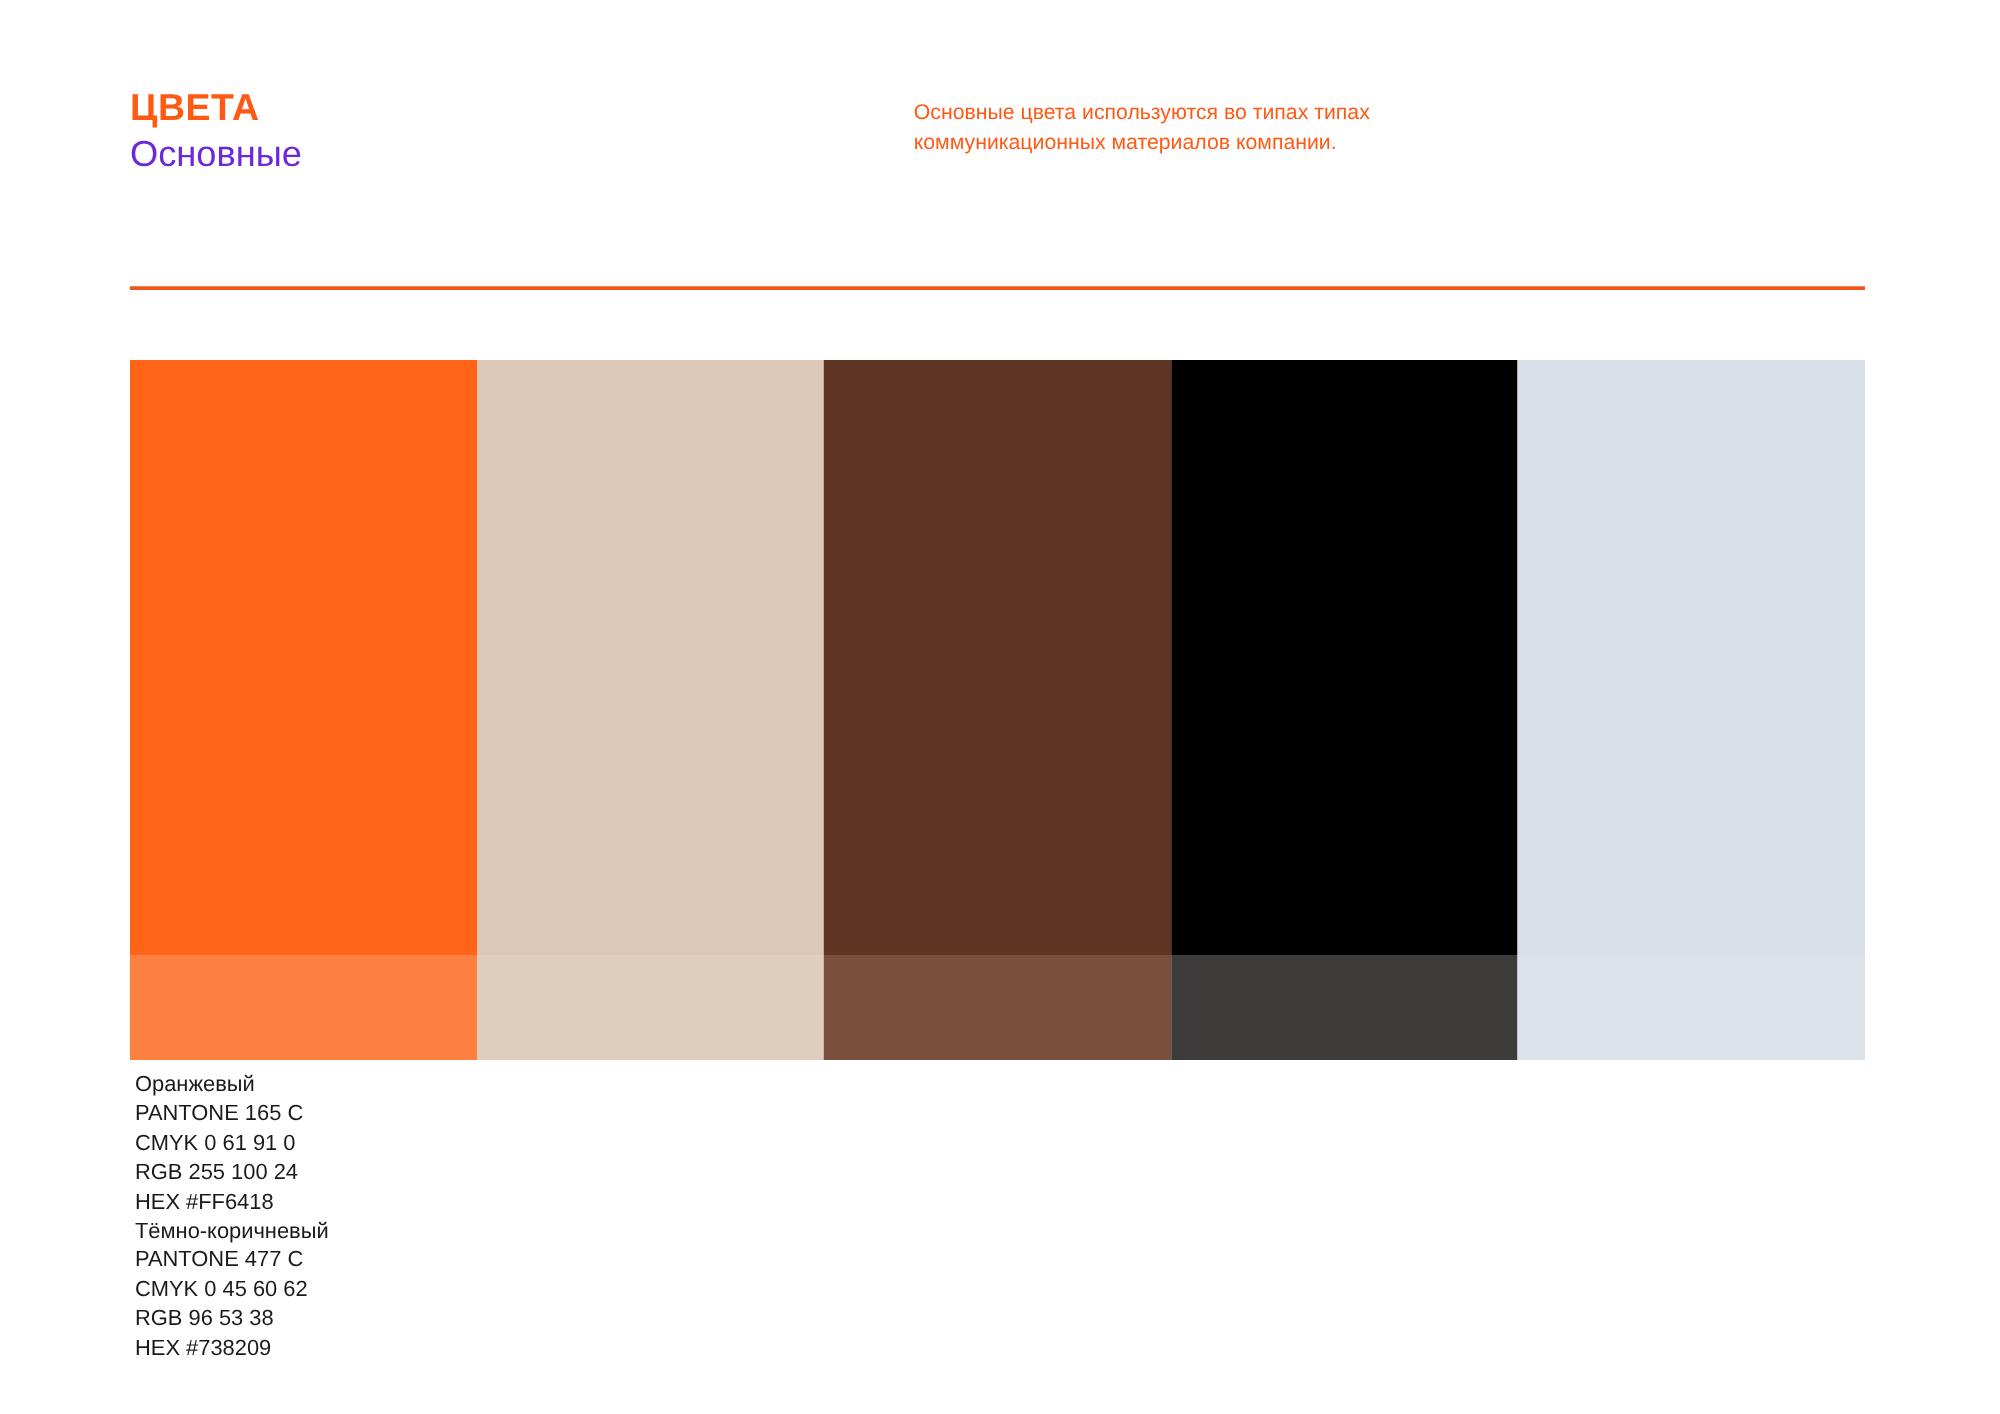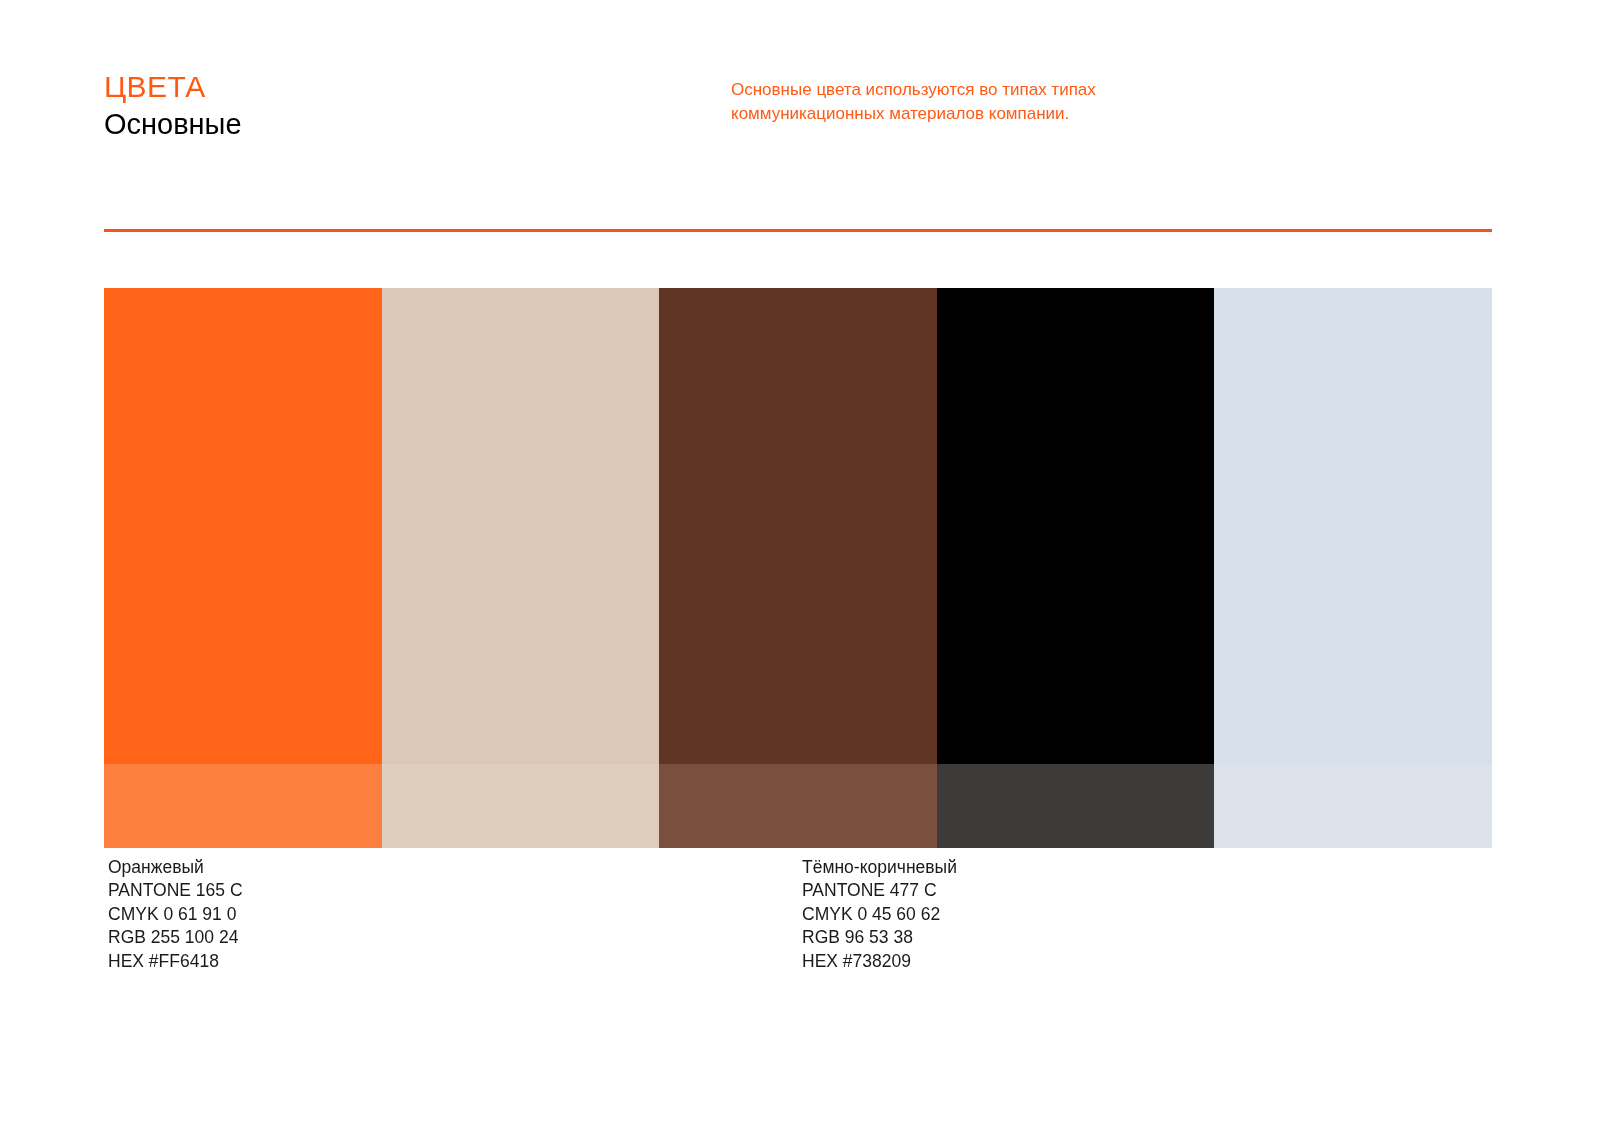--- a/index.html
+++ b/index.html
@@ -34,21 +34,21 @@
   .title-block {
     position: absolute;
     left: 0;
     top: 0;
     line-height: 1.0;
   }
 
   .title-main {
     display: block;
     font-size: 30px;
-    font-weight: normal;
+    font-weight: bold;
     letter-spacing: 0.4px;
     color: #ff5a14;
     line-height: 34px;
   }
 
   .title-sub {
     display: block;
     font-size: 29px;
     font-weight: normal;
     color: #ff5a14;
@@ -106,21 +106,21 @@
     width: 100%;
   }
 
   
   .captions {
     position: absolute;
     left: 104px;
     top: 856px;
     width: 1388px;
     display: flex;
-    flex-direction: row;
+    flex-direction: column;
   }
 
   .caption {
     flex: 1 1 0;
     padding-left: 4px;
     box-sizing: border-box;
   }
 
   .caption-line {
     display: block;
@@ -132,21 +132,21 @@
   }
 </style>
 </head>
 <body>
 
 <div class="page">
 
   <div class="header">
     <div class="title-block">
       <span class="title-main" style="color: rgb(255, 90, 20);">ЦВЕТА</span>
-      <span class="title-sub" style="color: #000000;">Основные</span>
+      <span class="title-sub" style="color: #6d28d9;">Основные</span>
     </div>
     <div class="header-note" style="color: rgb(255, 90, 20);">Основные цвета используются во типах типах коммуникационных материалов компании.</div>
   </div>
 
   <div class="rule" style="background: rgb(242, 86, 26);"></div>
 
   <div class="swatches">
     <div class="swatch">
       <div class="swatch-main" style="background: rgb(255, 100, 24);"></div>
       <div class="swatch-tint" style="background: rgb(253, 128, 64);"></div>

